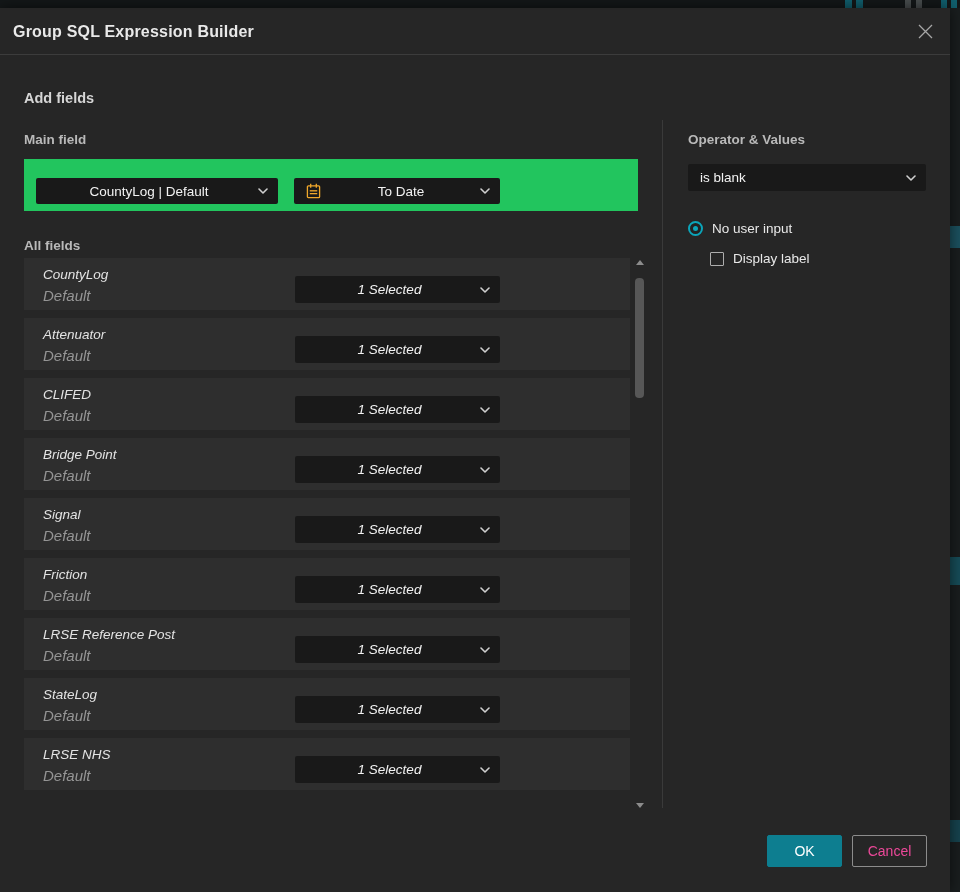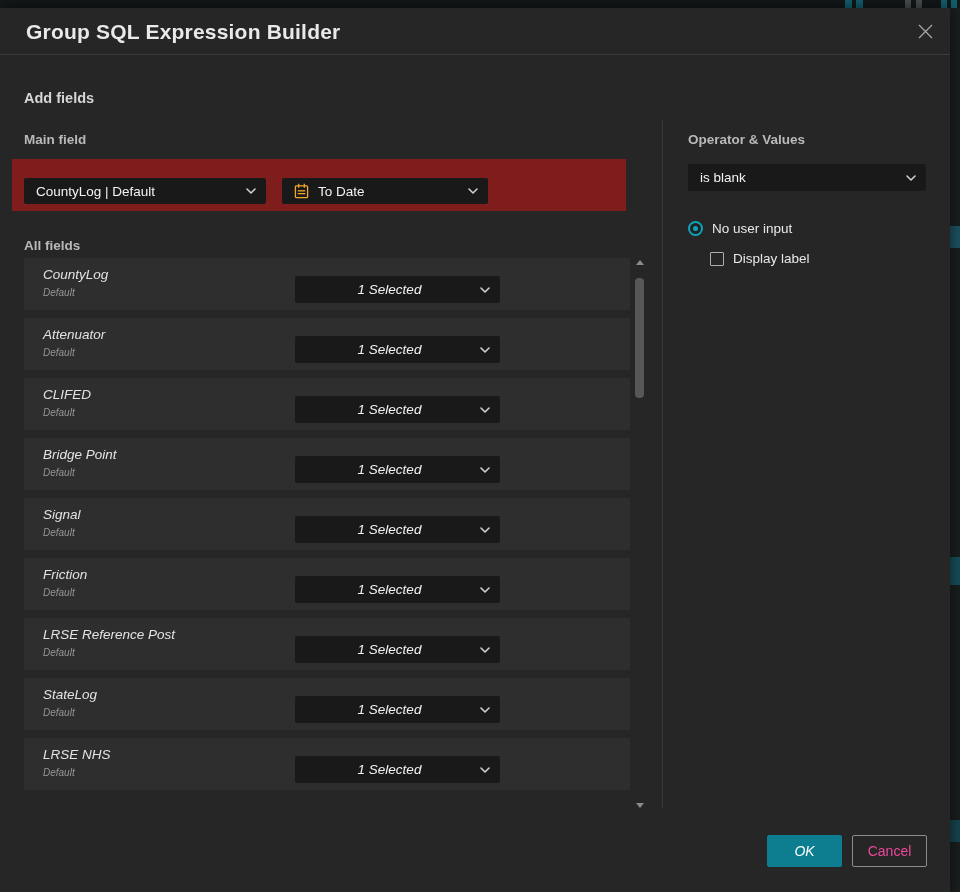--- a/index.html
+++ b/index.html
@@ -12,47 +12,47 @@
   .live-dot  { position:absolute; left:10px; top:-1px; width:6px; height:6px; border-radius:50%; background:#45b7c4; }
   .live-text { position:absolute; left:24px; top:-6px; font-size:11px; color:#3db4c2; white-space:nowrap; }
   .bar { position:absolute; top:0; height:8px; }
   .right-strip { position:absolute; left:950px; top:8px; width:10px; height:884px; background:#1a1e1f; overflow:hidden; }
   .rs-block { position:absolute; left:0; width:10px; }
 
   
   .dialog { position:absolute; left:0; top:8px; width:950px; height:884px; background:#262626;
             box-shadow:0 0 14px rgba(0,0,0,.6); }
   .dialog-header { position:absolute; left:0; top:0; width:950px; height:47px; border-bottom:1px solid #3c3c3c; }
-  .dialog-title  { position:absolute; left:26px; top:0; height:47px; line-height:47px;
-                   font-size:21px; font-weight:700; color:#e9e9e9; letter-spacing:.2px; }
+  .dialog-title  { position:absolute; left:13px; top:0; height:47px; line-height:47px;
+                   font-size:16px; font-weight:700; color:#e9e9e9; letter-spacing:.2px; }
   .close-btn { position:absolute; right:11px; top:0; height:47px; width:28px; display:flex;
                align-items:center; justify-content:center; cursor:pointer; }
   .close-btn svg { stroke:#a6a6a6; }
 
   .heading-add { position:absolute; left:24px; top:82px; font-size:14.5px; font-weight:700; color:#d6d6d6; }
   .section-label { position:absolute; font-size:13.5px; font-weight:700; color:#b9b9b9; }
 
   
   .dd { background:#191919; color:#f2f2f2; font-size:13.5px; display:flex; align-items:center;
         padding:0 10px 0 12px; border-radius:2px; cursor:pointer; position:absolute;margin-top:6px; }
   .dd .dd-label { flex:1 1 auto; white-space:nowrap; overflow:hidden; }
   .dd svg.chev { flex:0 0 auto; margin-left:8px; }
   .chev path { stroke:#cfcfcf; stroke-width:1.6; fill:none; stroke-linecap:round; stroke-linejoin:round; }
 
-  .main-box { position:absolute; left:12px; top:151px; width:614px; height:52px; background:#7f1d1d; }
+  .main-box { position:absolute; left:24px; top:151px; width:614px; height:52px; background:#22c55e;text-align:center; }
   .dd-field { left:12px; top:13px; width:242px; height:26px; }
   .dd-date  { left:270px; top:13px; width:206px; height:26px; }
   .cal-icon { margin-right:9px; flex:0 0 auto; display:flex; }
   .cal-icon svg { stroke:#f0a72b; fill:none; stroke-width:1.4; }
 
   
   .list { position:absolute; left:24px; top:250px; width:606px;font-style:italic; }
   .frow { position:relative; width:606px; height:52px; background:#2e2e2e; margin-bottom:8px; }
   .frow .fname { position:absolute; left:19px; top:9px;  font-size:13.5px; color:#e3e3e3; }
-  .frow .fsub  { position:absolute; left:19px; top:29px; font-size:10px; color:#959595; }
+  .frow .fsub  { position:absolute; left:19px; top:29px; font-size:15px; color:#959595; }
   .frow .dd    { left:271px; top:12px; width:205px; height:27px;text-align:center; }
 
   
   .sbar { position:absolute; left:635px; top:252px; width:10px; height:548px; }
   .sarrow { position:absolute; left:1px; width:0; height:0; border-left:4px solid transparent; border-right:4px solid transparent; }
   .sarrow.up   { top:0; border-bottom:5px solid #8c8c8c; }
   .sarrow.down { bottom:0; border-top:5px solid #8c8c8c; }
   .sthumb { position:absolute; left:0; top:18px; width:9px; height:120px; background:#575757; border-radius:4px; }
 
   .v-divider { position:absolute; left:662px; top:112px; width:1px; height:688px; background:#3a3a3a; }
@@ -65,21 +65,21 @@
   .radio::after { content:""; position:absolute; left:3px; top:3px; width:5px; height:5px; border-radius:50%; background:#0ba5ba; }
   .radio-row .rlabel { margin-left:9px; font-size:13.5px; color:#e8e8e8; }
   .check-row { position:absolute; left:710px; top:243px; display:flex; align-items:center; cursor:pointer; }
   .checkbox { width:14px; height:14px; border:1.5px solid #adadad; background:transparent; border-radius:1px; }
   .check-row .clabel { margin-left:9px; font-size:13.5px; color:#e8e8e8; }
 
   
   .btn { position:absolute; top:827px; width:75px; height:32px; font-size:14px; display:flex;
          align-items:center; justify-content:center; border-radius:2px; cursor:pointer;
          font-family:"Liberation Sans", sans-serif; }
-  .btn-ok { left:767px; background:#0d7e90; color:#ffffff; border:1px solid #0d7e90;font-style:italic; }
+  .btn-ok { left:767px; background:#0d7e90; color:#ffffff; border:1px solid #0d7e90; }
   .btn-cancel { left:852px; background:transparent; color:#ec4899; border:1px solid #8c8c8c; }
 </style>
 </head>
 <body>
 
 <div class="top-strip">
   <div class="live-pill">
     <span class="live-dot"></span>
     <span class="live-text">Live view</span>
   </div>

